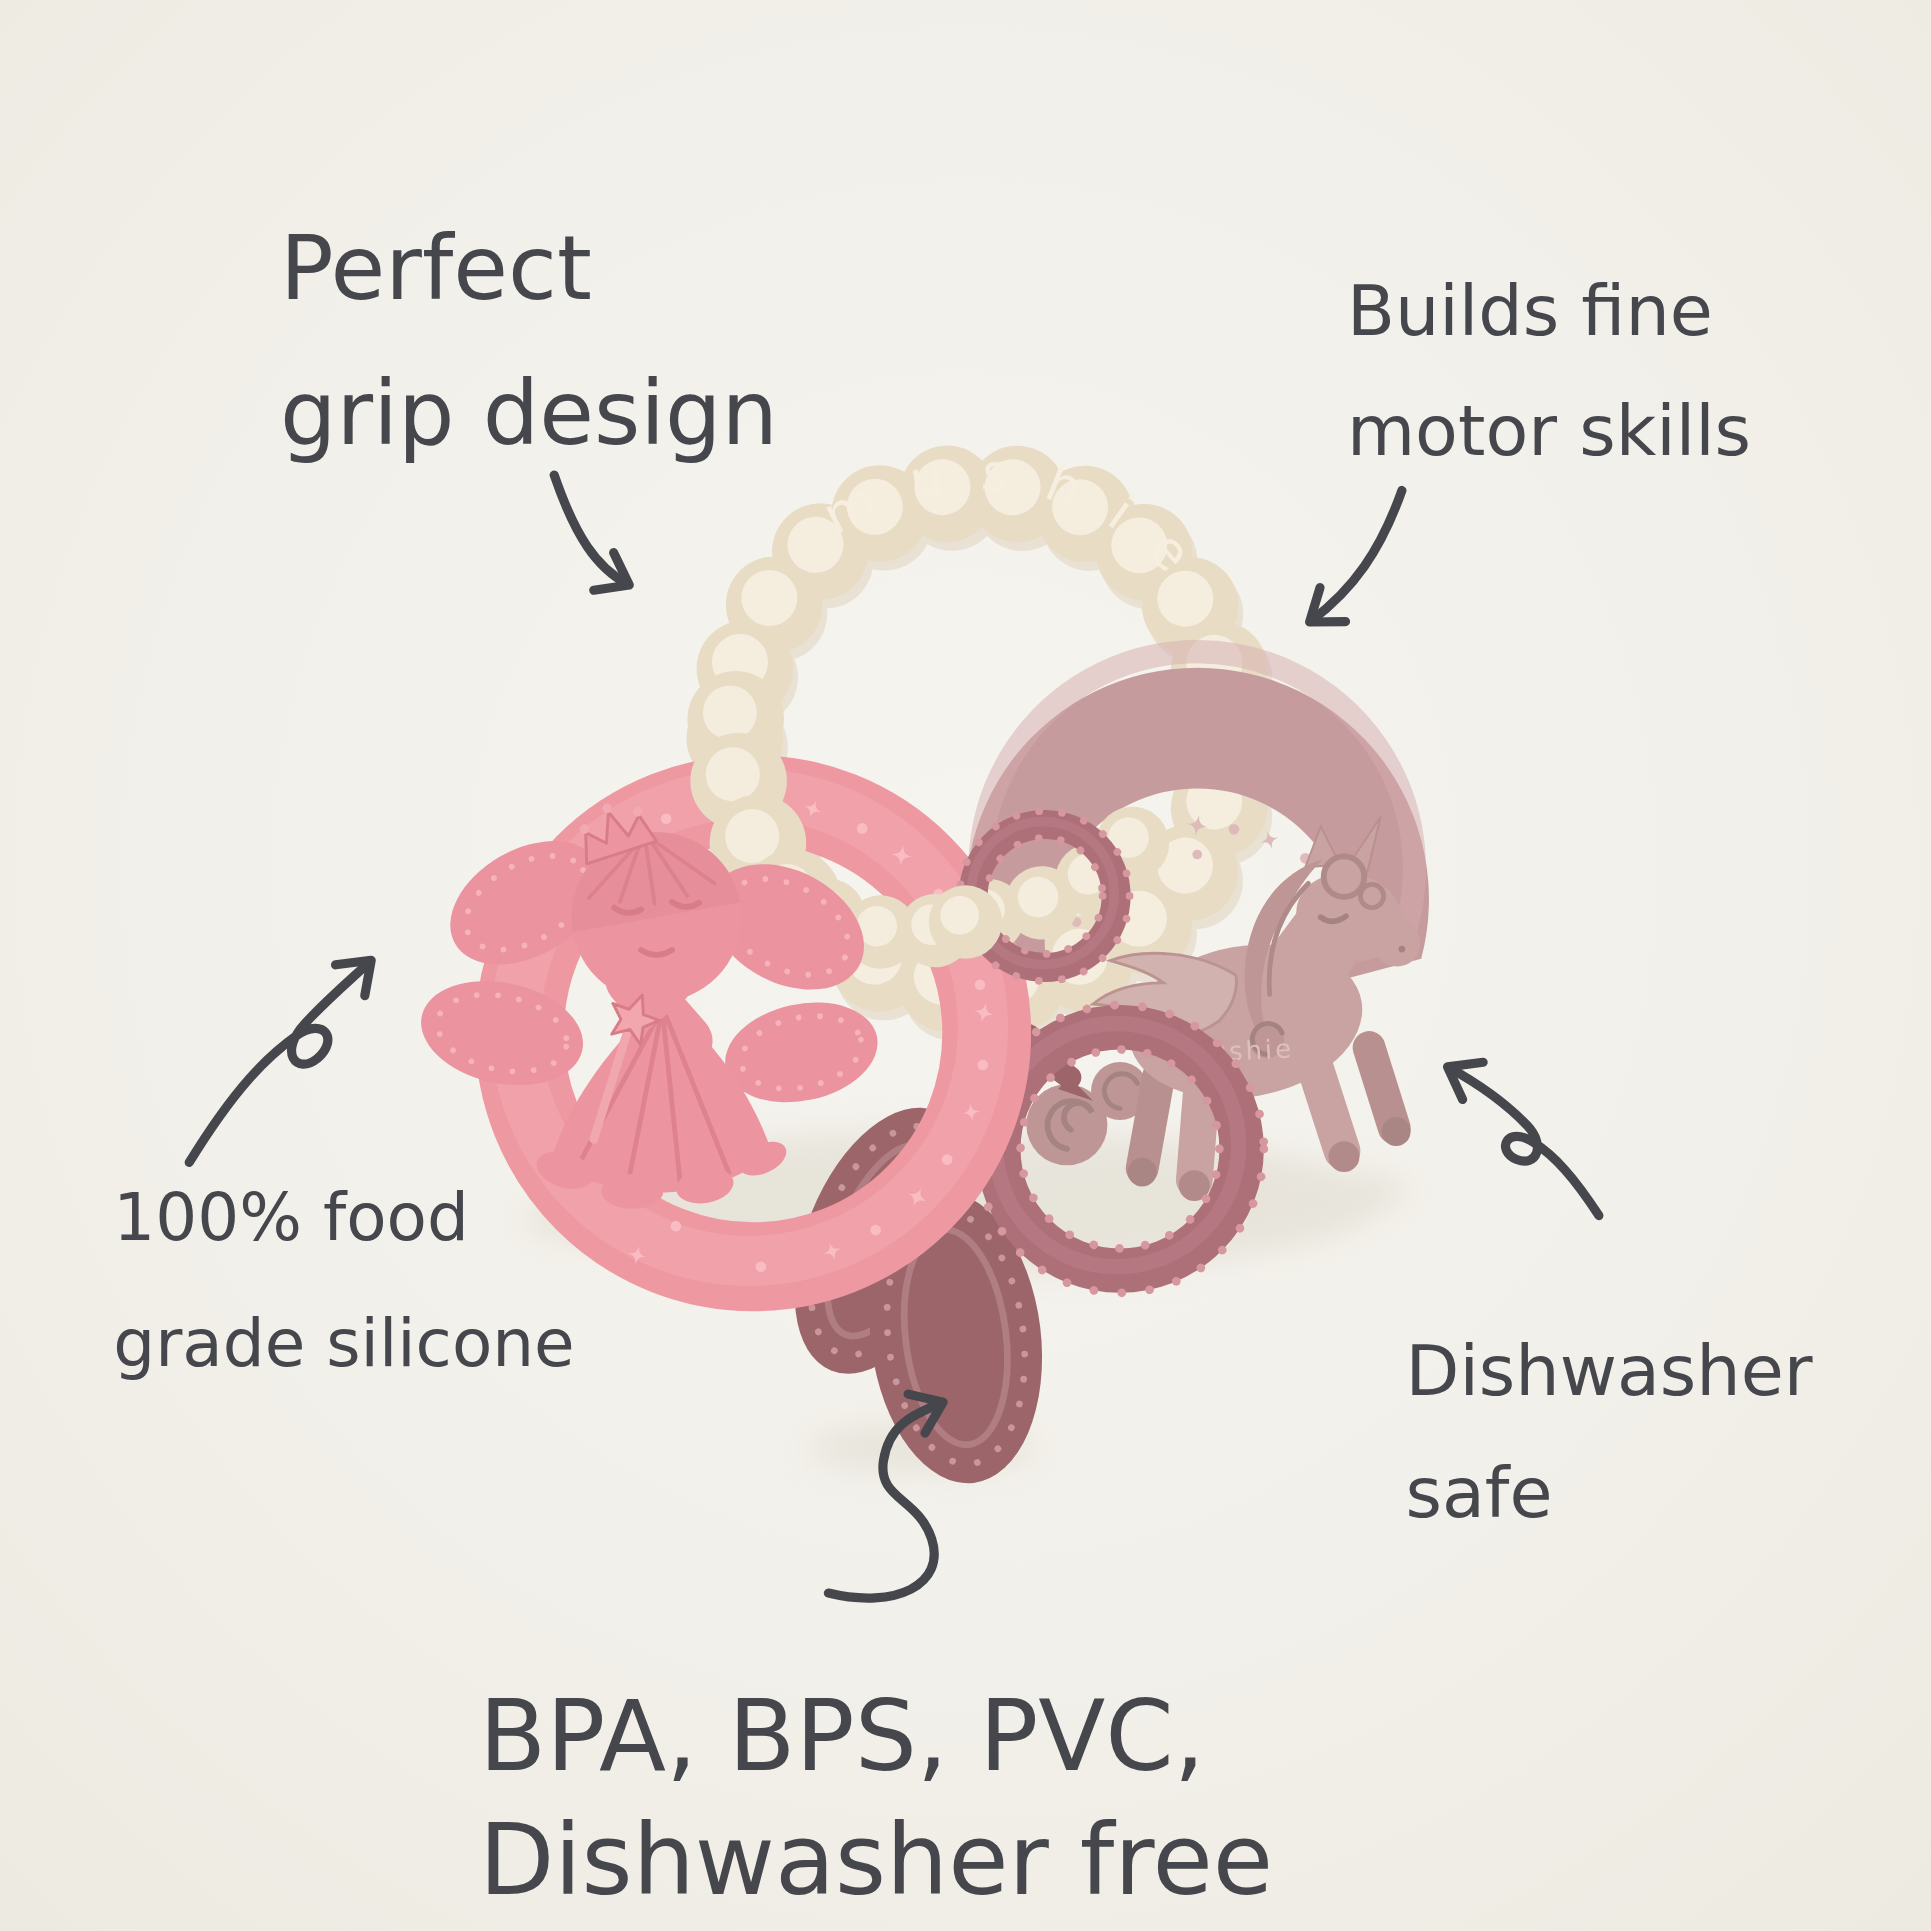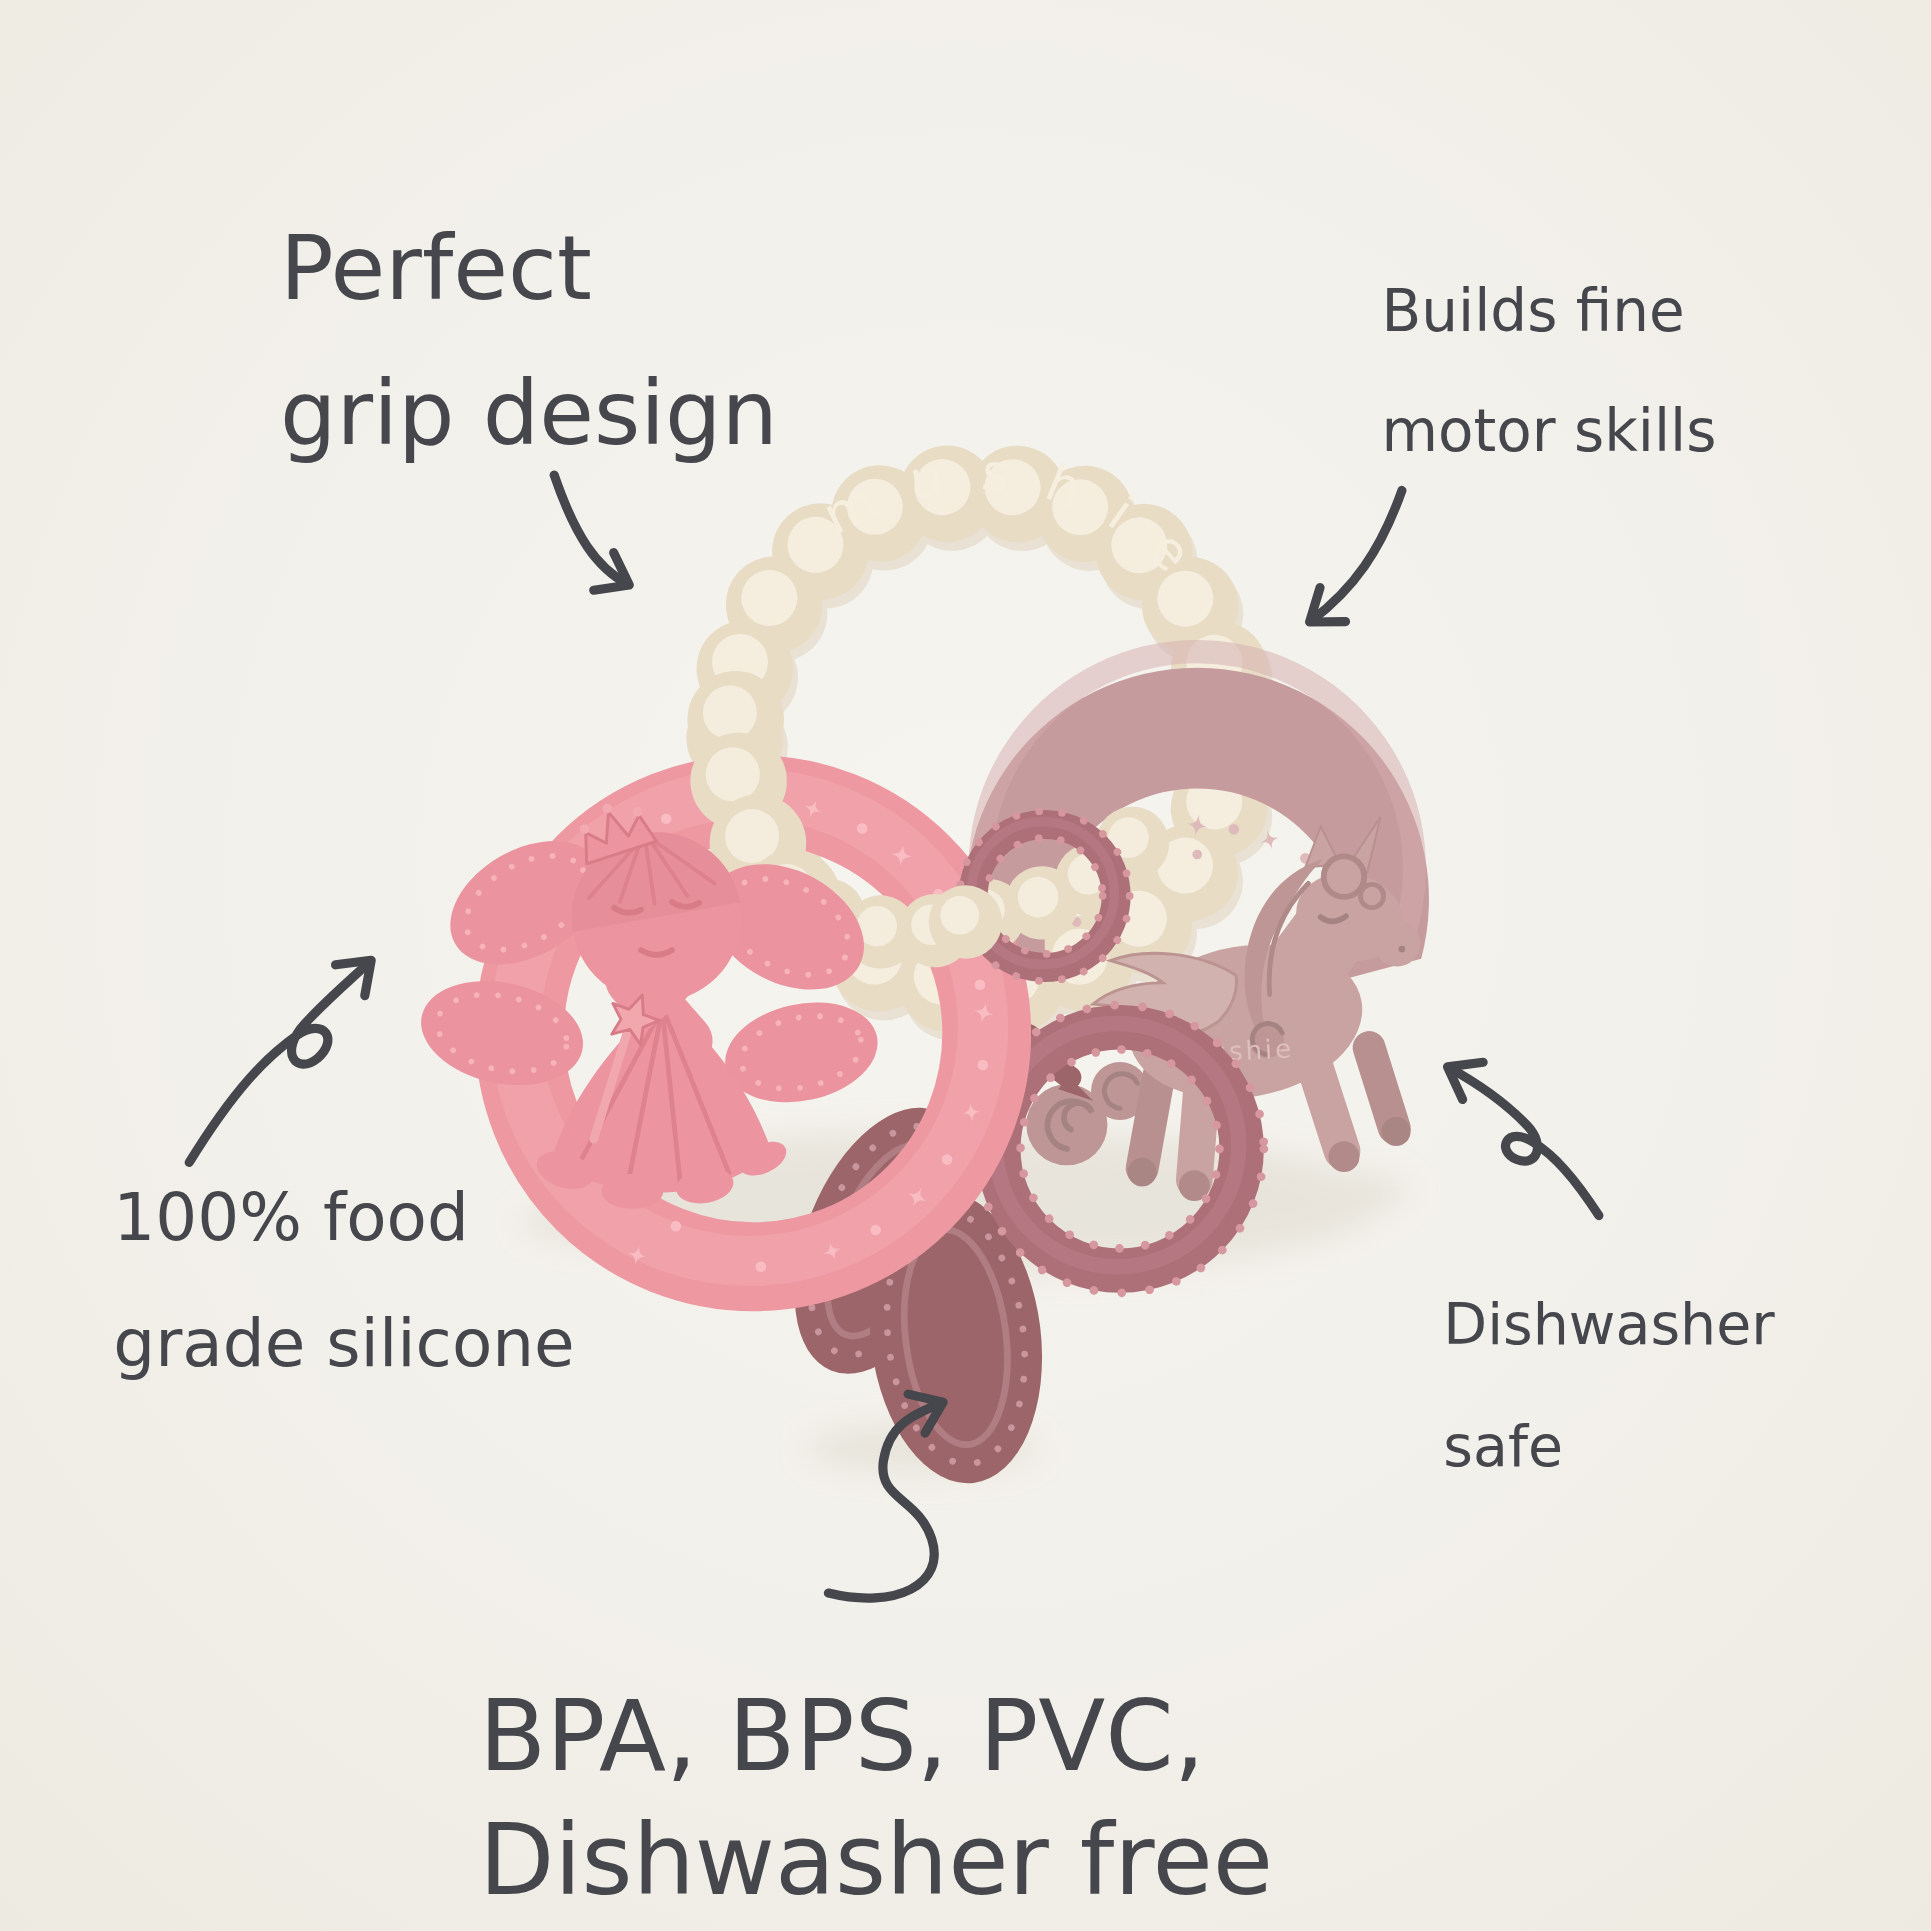--- a/index.html
+++ b/index.html
@@ -9,23 +9,23 @@
     font-family:"DejaVu Sans",sans-serif;
   }
   .stage svg{position:absolute;left:0;top:0;}
   .note{
     position:absolute;transform:translate(-50%,-50%);
     color:#45474d;white-space:nowrap;
     font-family:"DejaVu Sans",sans-serif;font-weight:400;
   }
   .note div{display:block;}
   .n-grip{left:529px;top:341px;font-size:89px;line-height:145px;}
-  .n-motor{left:1549px;top:371px;font-size:58px;line-height:120px;}
+  .n-motor{left:1549px;top:371px;font-size:70px;line-height:120px;}
   .n-silicone{left:344px;top:1281px;font-size:66px;line-height:126px;}
-  .n-dishwasher{left:1609px;top:1385px;font-size:57px;line-height:122px;}
+  .n-dishwasher{left:1609px;top:1432px;font-size:70px;line-height:122px;}
   .n-materials{left:876px;top:1798px;font-size:98px;line-height:124px;}
 </style>
 </head>
 <body>
 
 <div class="stage">
 
   <svg width="1931" height="1931" viewBox="0 0 2000 2000">
     <defs>
       <path id="spark" d="M0,-14 C1.2,-4 4,-1.2 14,0 C4,1.2 1.2,4 0,14 C-1.2,4 -4,1.2 -14,0 C-4,-1.2 -1.2,-4 0,-14 Z"></path>

